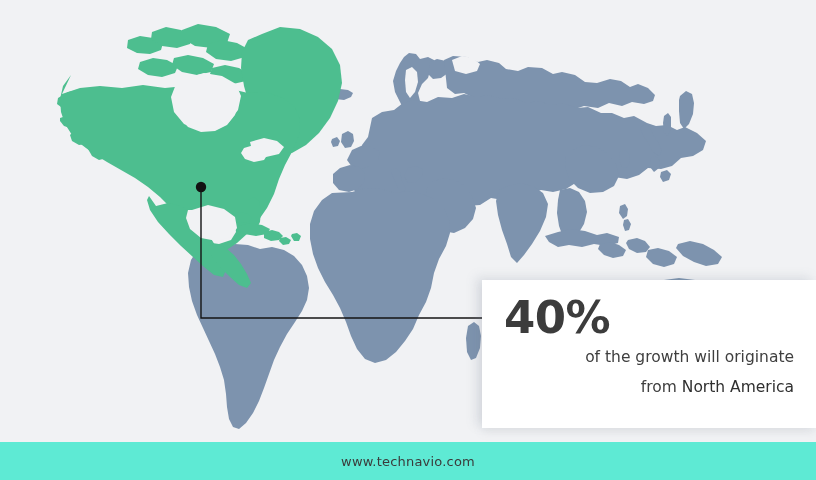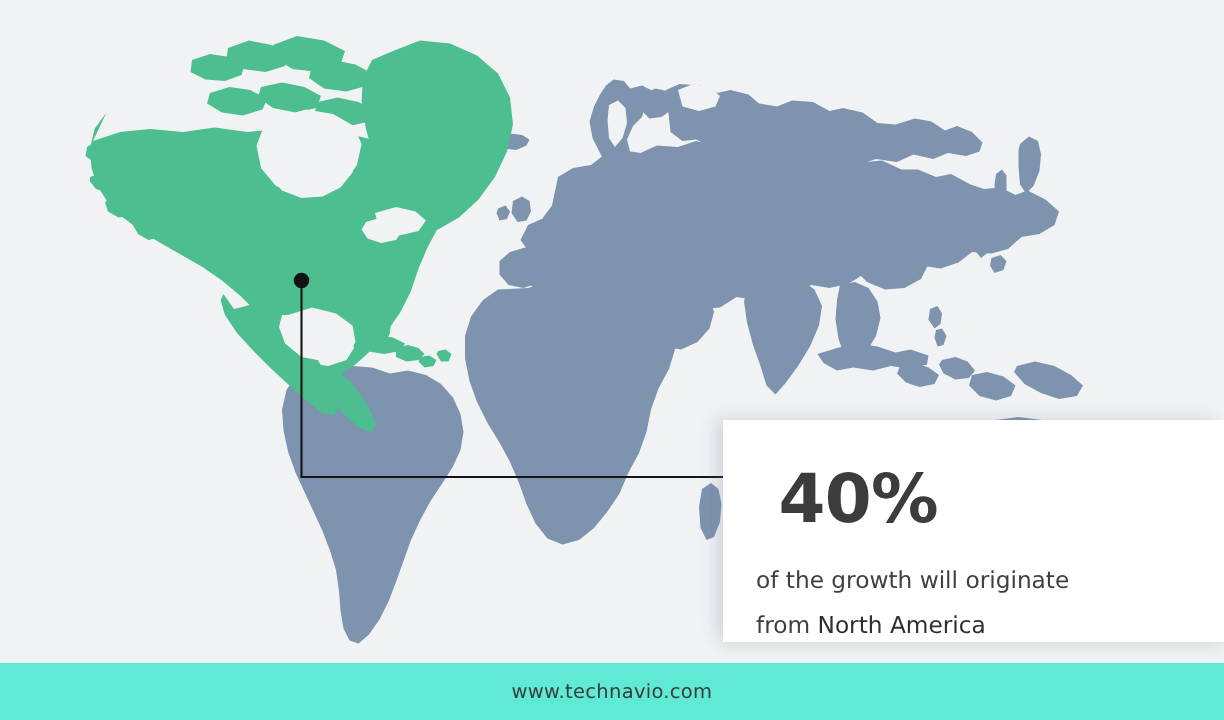--- a/index.html
+++ b/index.html
@@ -56,29 +56,30 @@
     box-sizing: border-box;
     padding: 14px 22px 0 22px;
   }
   #callout-pct {
     font-family: "DejaVu Sans", sans-serif;
     font-size: 45px;
     font-weight: bold;
     color: #3c3c3c;
     letter-spacing: -0.5px;
     line-height: 1.06;
-    margin: 15px;
+    margin: 0;
     padding: 0;
   }
   .callout-line {
     font-family: "DejaVu Sans", sans-serif;
     font-size: 15.5px;
     color: #3f3f3f;
     line-height: 1.95;
     white-space: nowrap;
+    text-align: right;
   }
   .callout-line strong {
     font-weight: normal;
     color: #2f2f2f;
   }
   #footer {
     position: absolute;
     left: 0;
     top: 442px;
     width: 816px;

